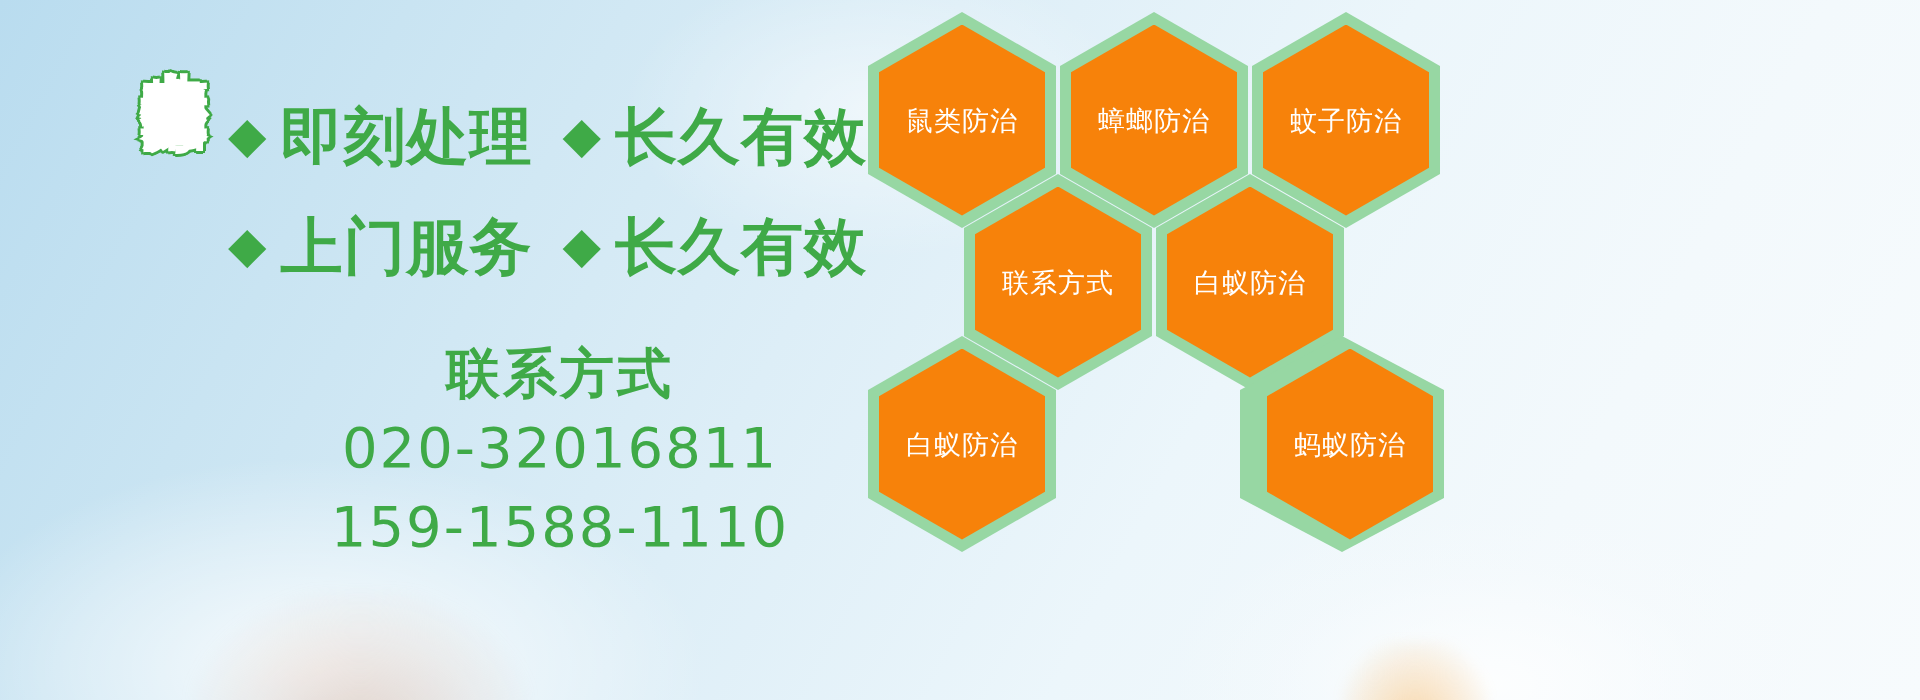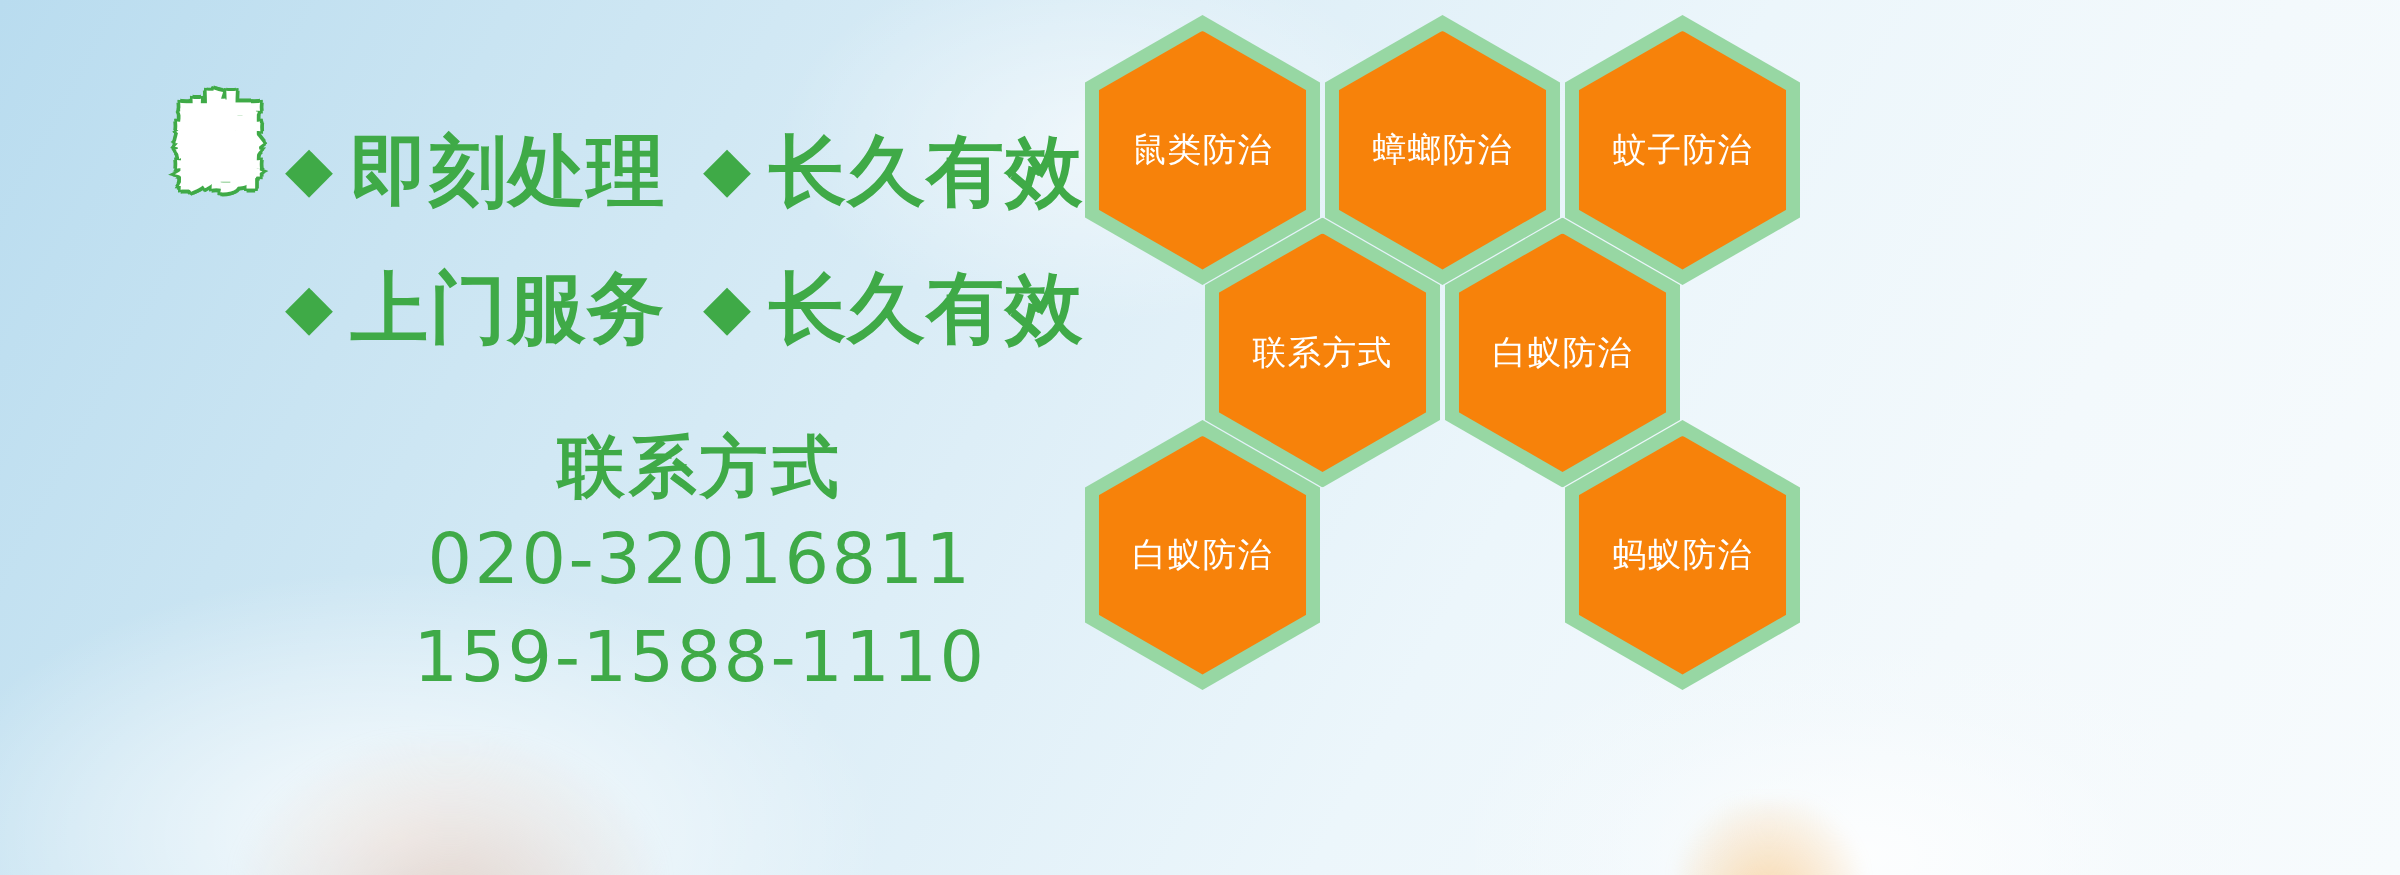--- a/index.html
+++ b/index.html
@@ -179,21 +179,21 @@
   
   .hex.p0 { left: 6px;   top: 10px;  }
   .hex.p1 { left: 198px; top: 10px;  }
   .hex.p2 { left: 390px; top: 10px; align-items: center;  }
   
   .hex.p3 { left: 102px; top: 172px; }
   .hex.p4 { left: 294px; top: 172px; }
   
   .hex.p5 { left: 6px;   top: 334px; }
   .hex.p6 { left: 198px; top: 334px; }
-  .hex.p7 { left: 390px; top: 334px; }
+  .hex.p7 { left: 378px; top: 334px; padding-left: 16px; }
 </style>
 </head>
 <body>
 
 <div id="banner">
 
   <div class="bloom-e"></div>
   <div class="bloom-a"></div>
   <div class="bloom-b"></div>
   <div class="bloom-c"></div>

